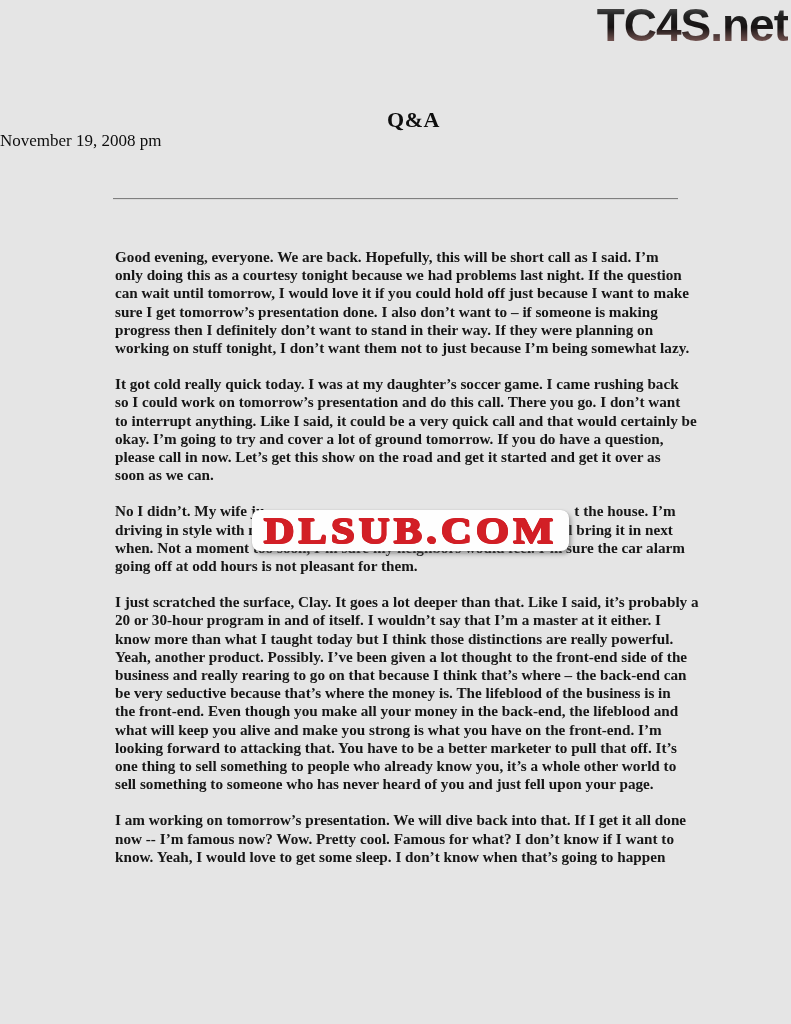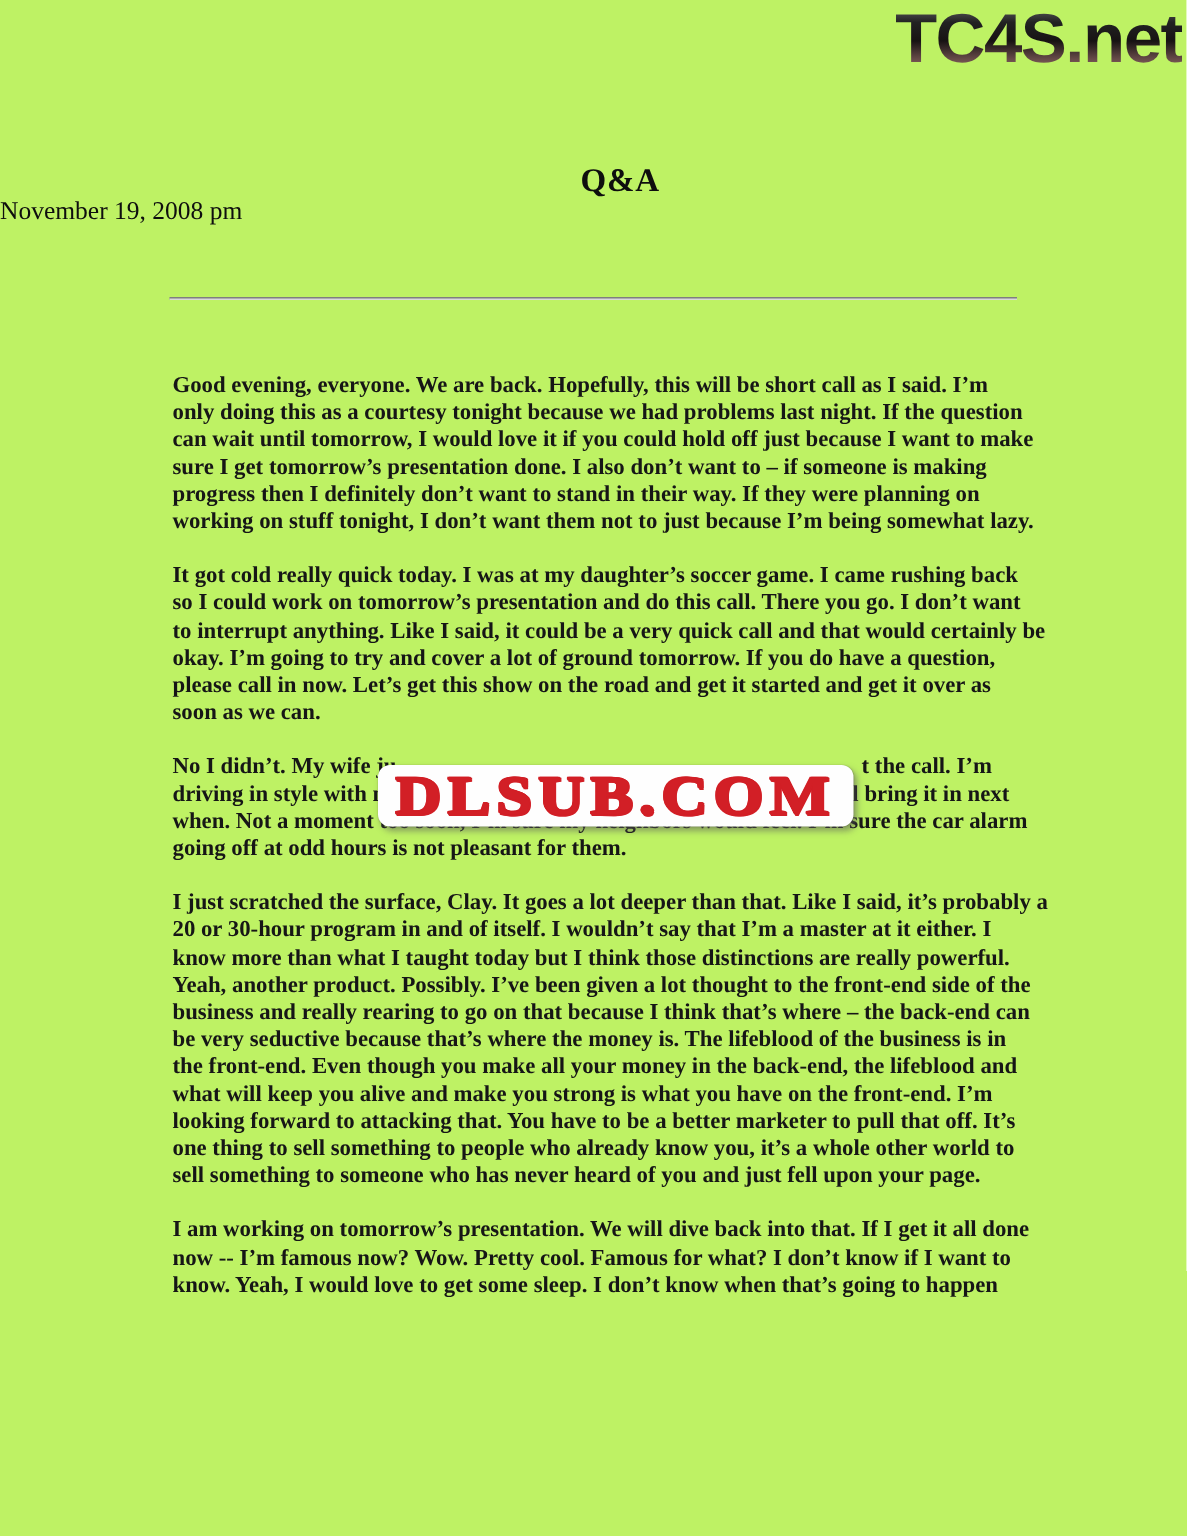--- a/index.html
+++ b/index.html
@@ -1,17 +1,17 @@
 <!DOCTYPE html>
 <html><head>
 <meta charset="utf-8">
 <style>
   html, body { margin:0; padding:0; background:#ffffff; }
   .page {
-    position:relative; width:791px; height:1024px; background:#bef264;
+    position:relative; width:791px; height:1024px; background:#e5e5e5;
     overflow:hidden; font-family:"Liberation Serif", serif; color:#161616;
   }
 
   
   .tc4s {
     position:absolute; top:2px; right:3px; line-height:1;
     font-family:"Liberation Sans", sans-serif; font-weight:700;
     font-size:46px; letter-spacing:-1px; color:#2a2324;
   }
   @supports ((-webkit-background-clip:text) or (background-clip:text)) {
@@ -98,21 +98,21 @@
 sure I get tomorrow’s presentation done. I also don’t want to – if someone is making
 progress then I definitely don’t want to stand in their way. If they were planning on
 working on stuff tonight, I don’t want them not to just because I’m being somewhat lazy.</p>
     <p>It got cold really quick today. I was at my daughter’s soccer game. I came rushing back
 so I could work on tomorrow’s presentation and do this call. There you go. I don’t want
 to interrupt anything. Like I said, it could be a very quick call and that would certainly be
 okay. I’m going to try and cover a lot of ground tomorrow. If you do have a question,
 please call in now. Let’s get this show on the road and get it started and get it over as
 soon as we can.</p>
     <p class="split">
-        <span class="l1"><span>No I didn’t. My wife ju</span><span class="wm-gap"></span><span>t the call. I’m</span></span>
+        <span class="l1"><span>No I didn’t. My wife ju</span><span class="wm-gap"></span><span>t the house. I’m</span></span>
         <span class="rest">driving in style with my wife’s car. I haven’t had time to bring it in. I’ll bring it in next
 when. Not a moment too soon, I’m sure my neighbors would feel. I’m sure the car alarm
 going off at odd hours is not pleasant for them.</span>
       </p>
     <p>I just scratched the surface, Clay. It goes a lot deeper than that. Like I said, it’s probably a
 20 or 30-hour program in and of itself. I wouldn’t say that I’m a master at it either. I
 know more than what I taught today but I think those distinctions are really powerful.
 Yeah, another product. Possibly. I’ve been given a lot thought to the front-end side of the
 business and really rearing to go on that because I think that’s where – the back-end can
 be very seductive because that’s where the money is. The lifeblood of the business is in

